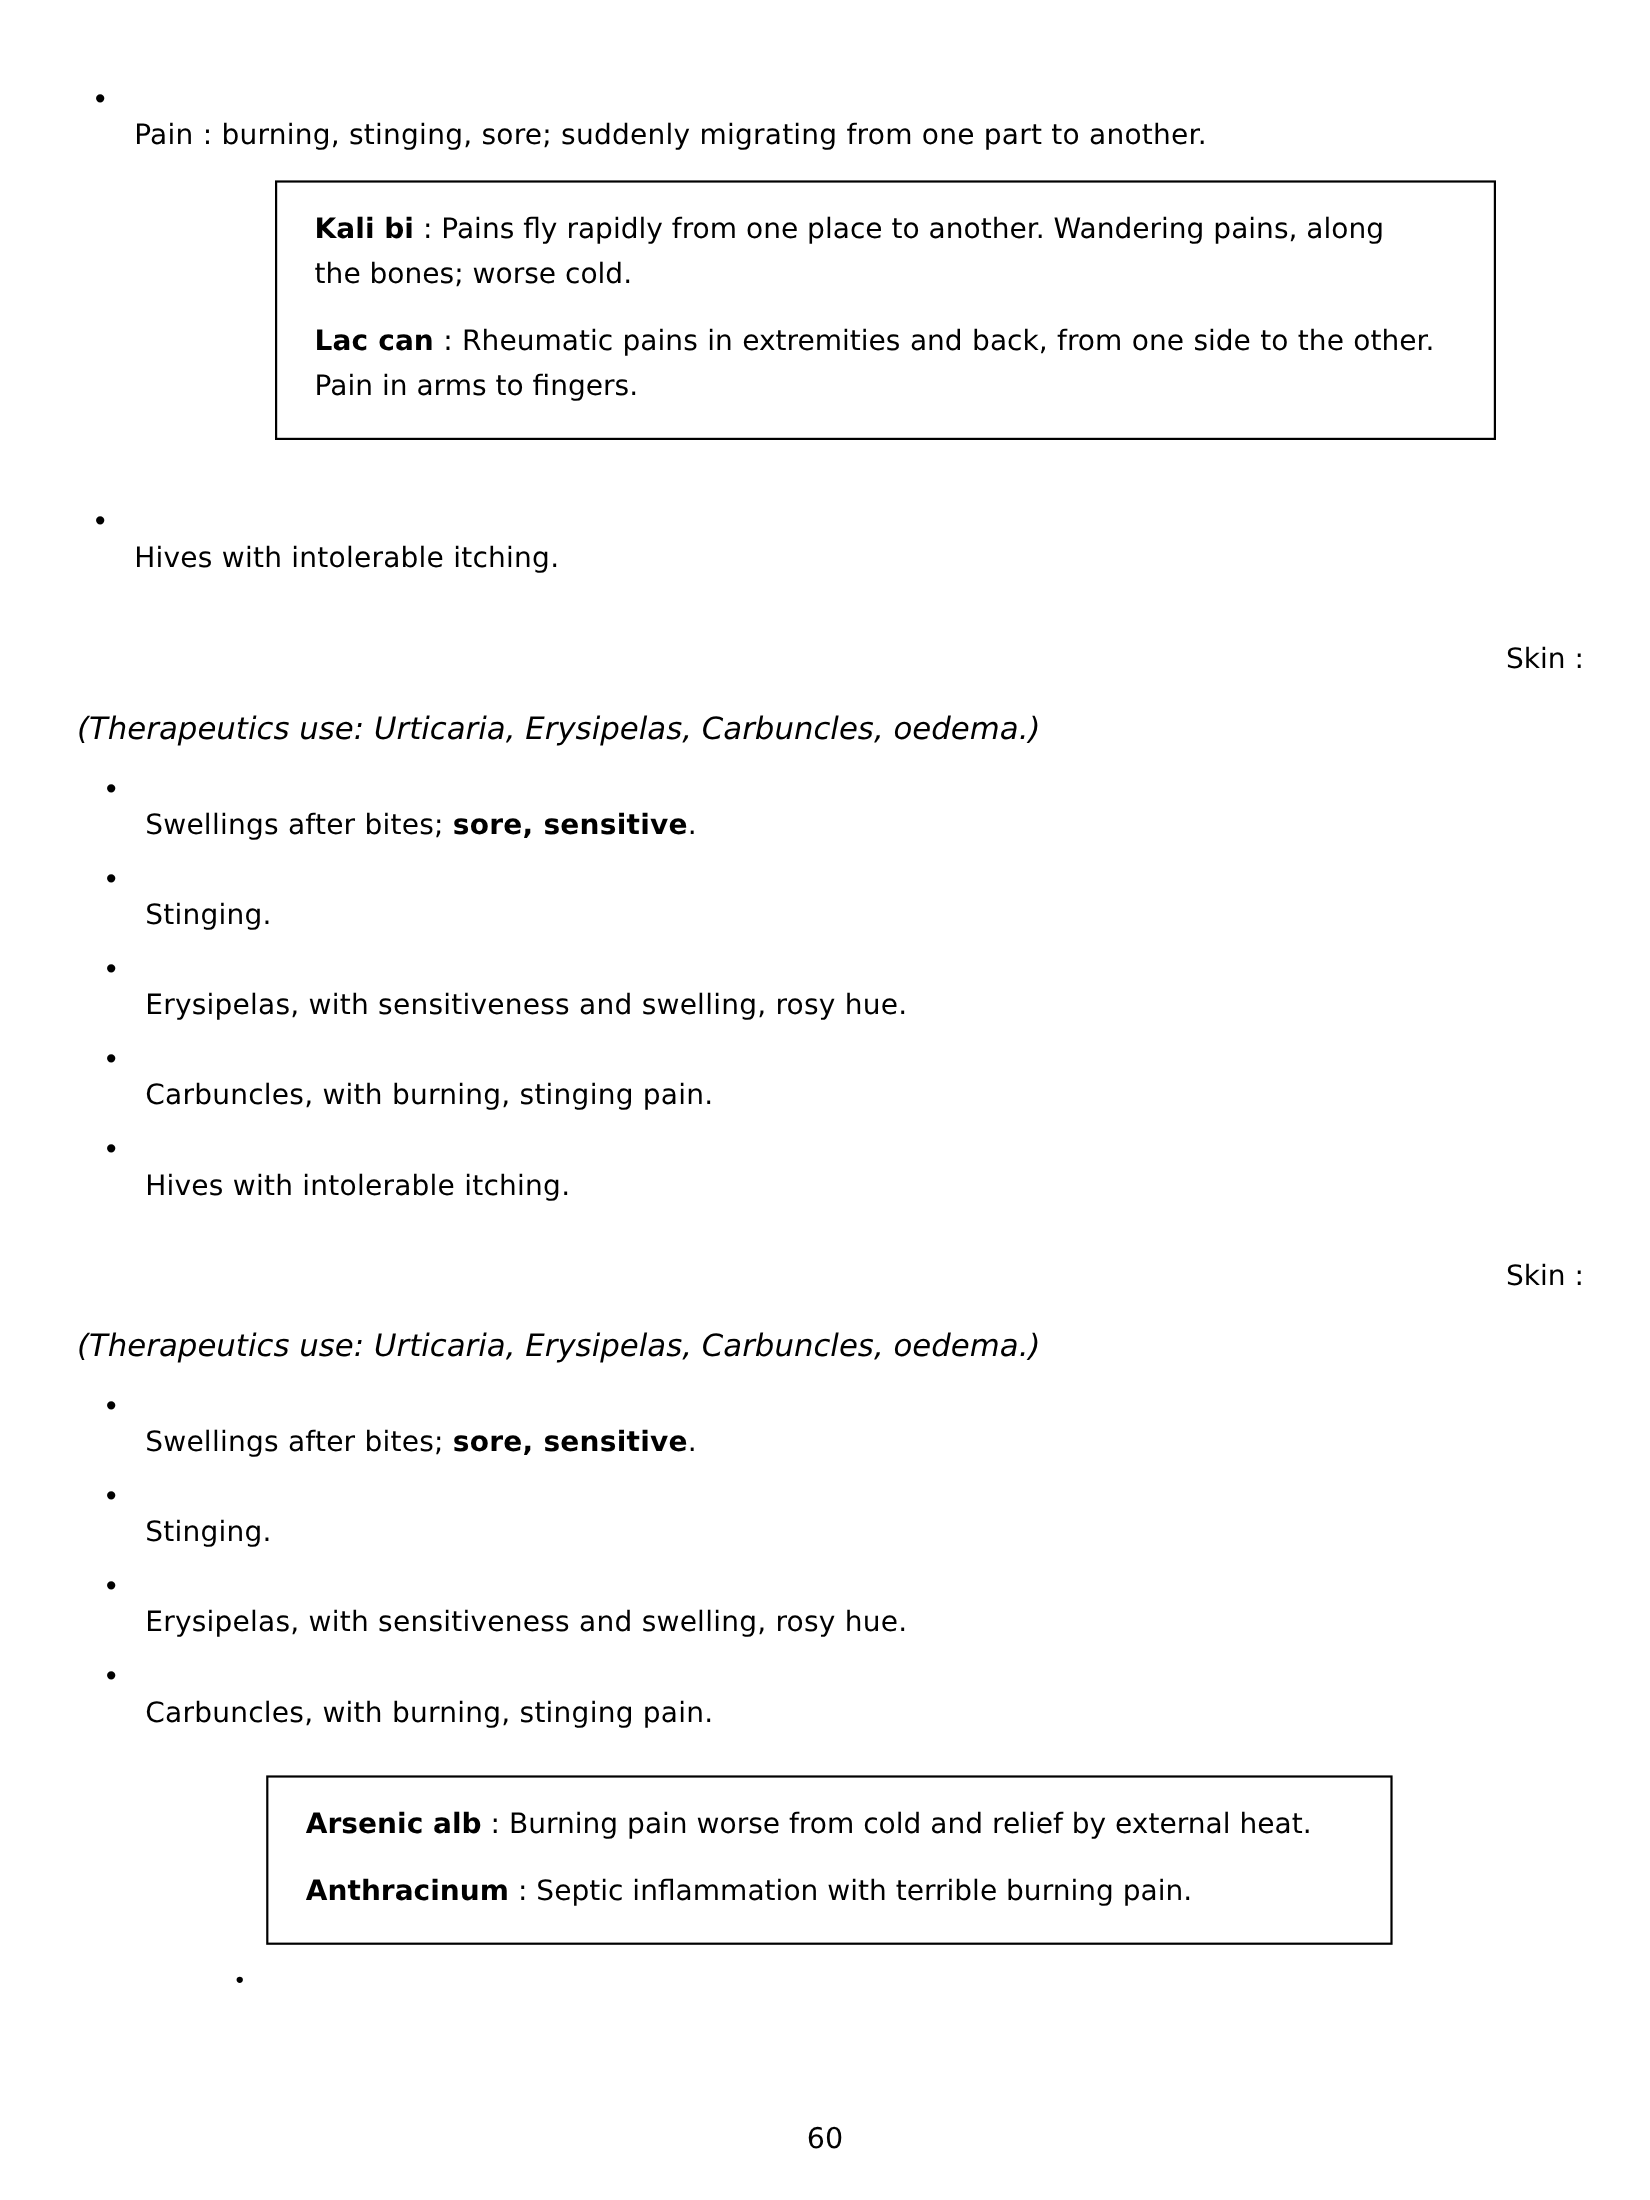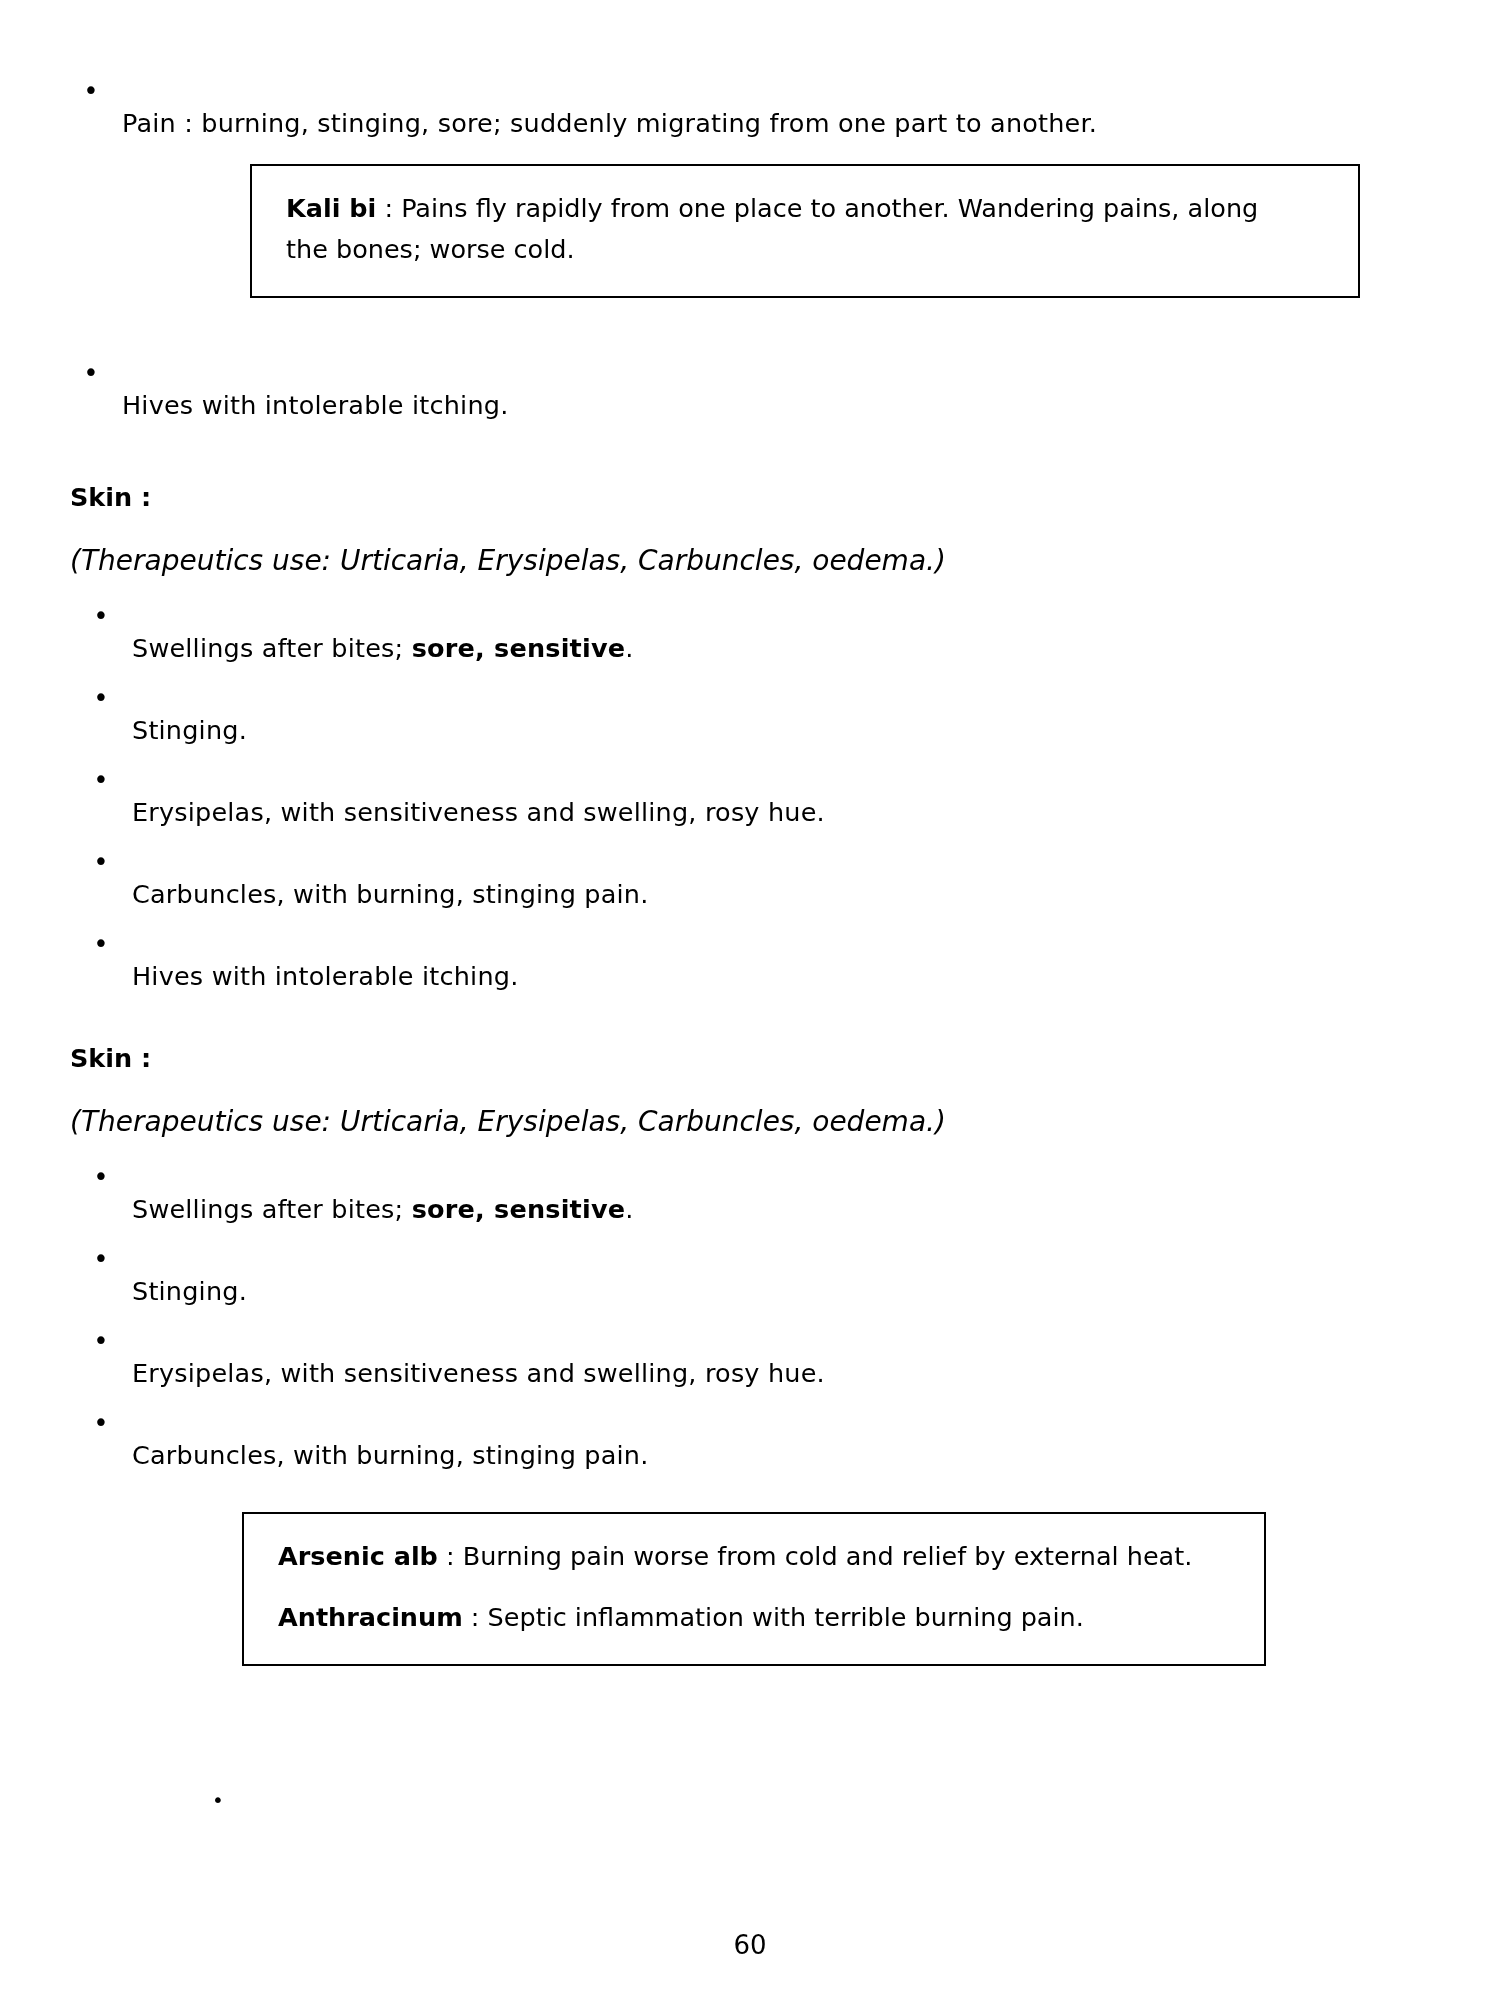--- a/index.html
+++ b/index.html
@@ -66,22 +66,23 @@
   }
   .remedy-p:last-child { margin-bottom: 0; }
   .remedy-p.nojust { text-align: left; }
   .rname {
     font-weight: bold;
   }
 
   
   .section-head {
     font-size: 25.5px;
-    font-weight: bold;
+    font-weight: normal;
     margin: 58px 0 0 10px;
+    text-align: right;
   }
   .section-sub {
     font-size: 28px;
     font-style: italic;
     margin: 32px 0 18px 10px;
   }
 
   .gap-large { height: 36px; }
 
   .bold { font-weight: bold; }
@@ -109,20 +110,23 @@
 <div class="page">
 
   <div class="bullet-row">
     <span class="dot">•</span>
     <span class="btext">Pain : burning, stinging, sore; suddenly migrating from one part to another.</span>
   </div>
 
   <div class="remedy-box box-a">
     <p class="remedy-p nojust">
       <span class="rname">Kali bi</span><span> : </span><span>Pains fly rapidly from one place to another. Wandering pains, along the bones; worse cold.</span>
+    </p>
+    <p class="remedy-p">
+      <span class="rname">Lac can</span><span> : </span><span>Rheumatic pains in extremities and back, from one side to the other. Pain in arms to fingers.</span>
     </p>
   </div>
 
   <div class="gap-large"></div>
 
   <div class="bullet-row" style="margin-top:18px;">
     <span class="dot">•</span>
     <span class="btext">Hives with intolerable itching.</span>
   </div>
 

